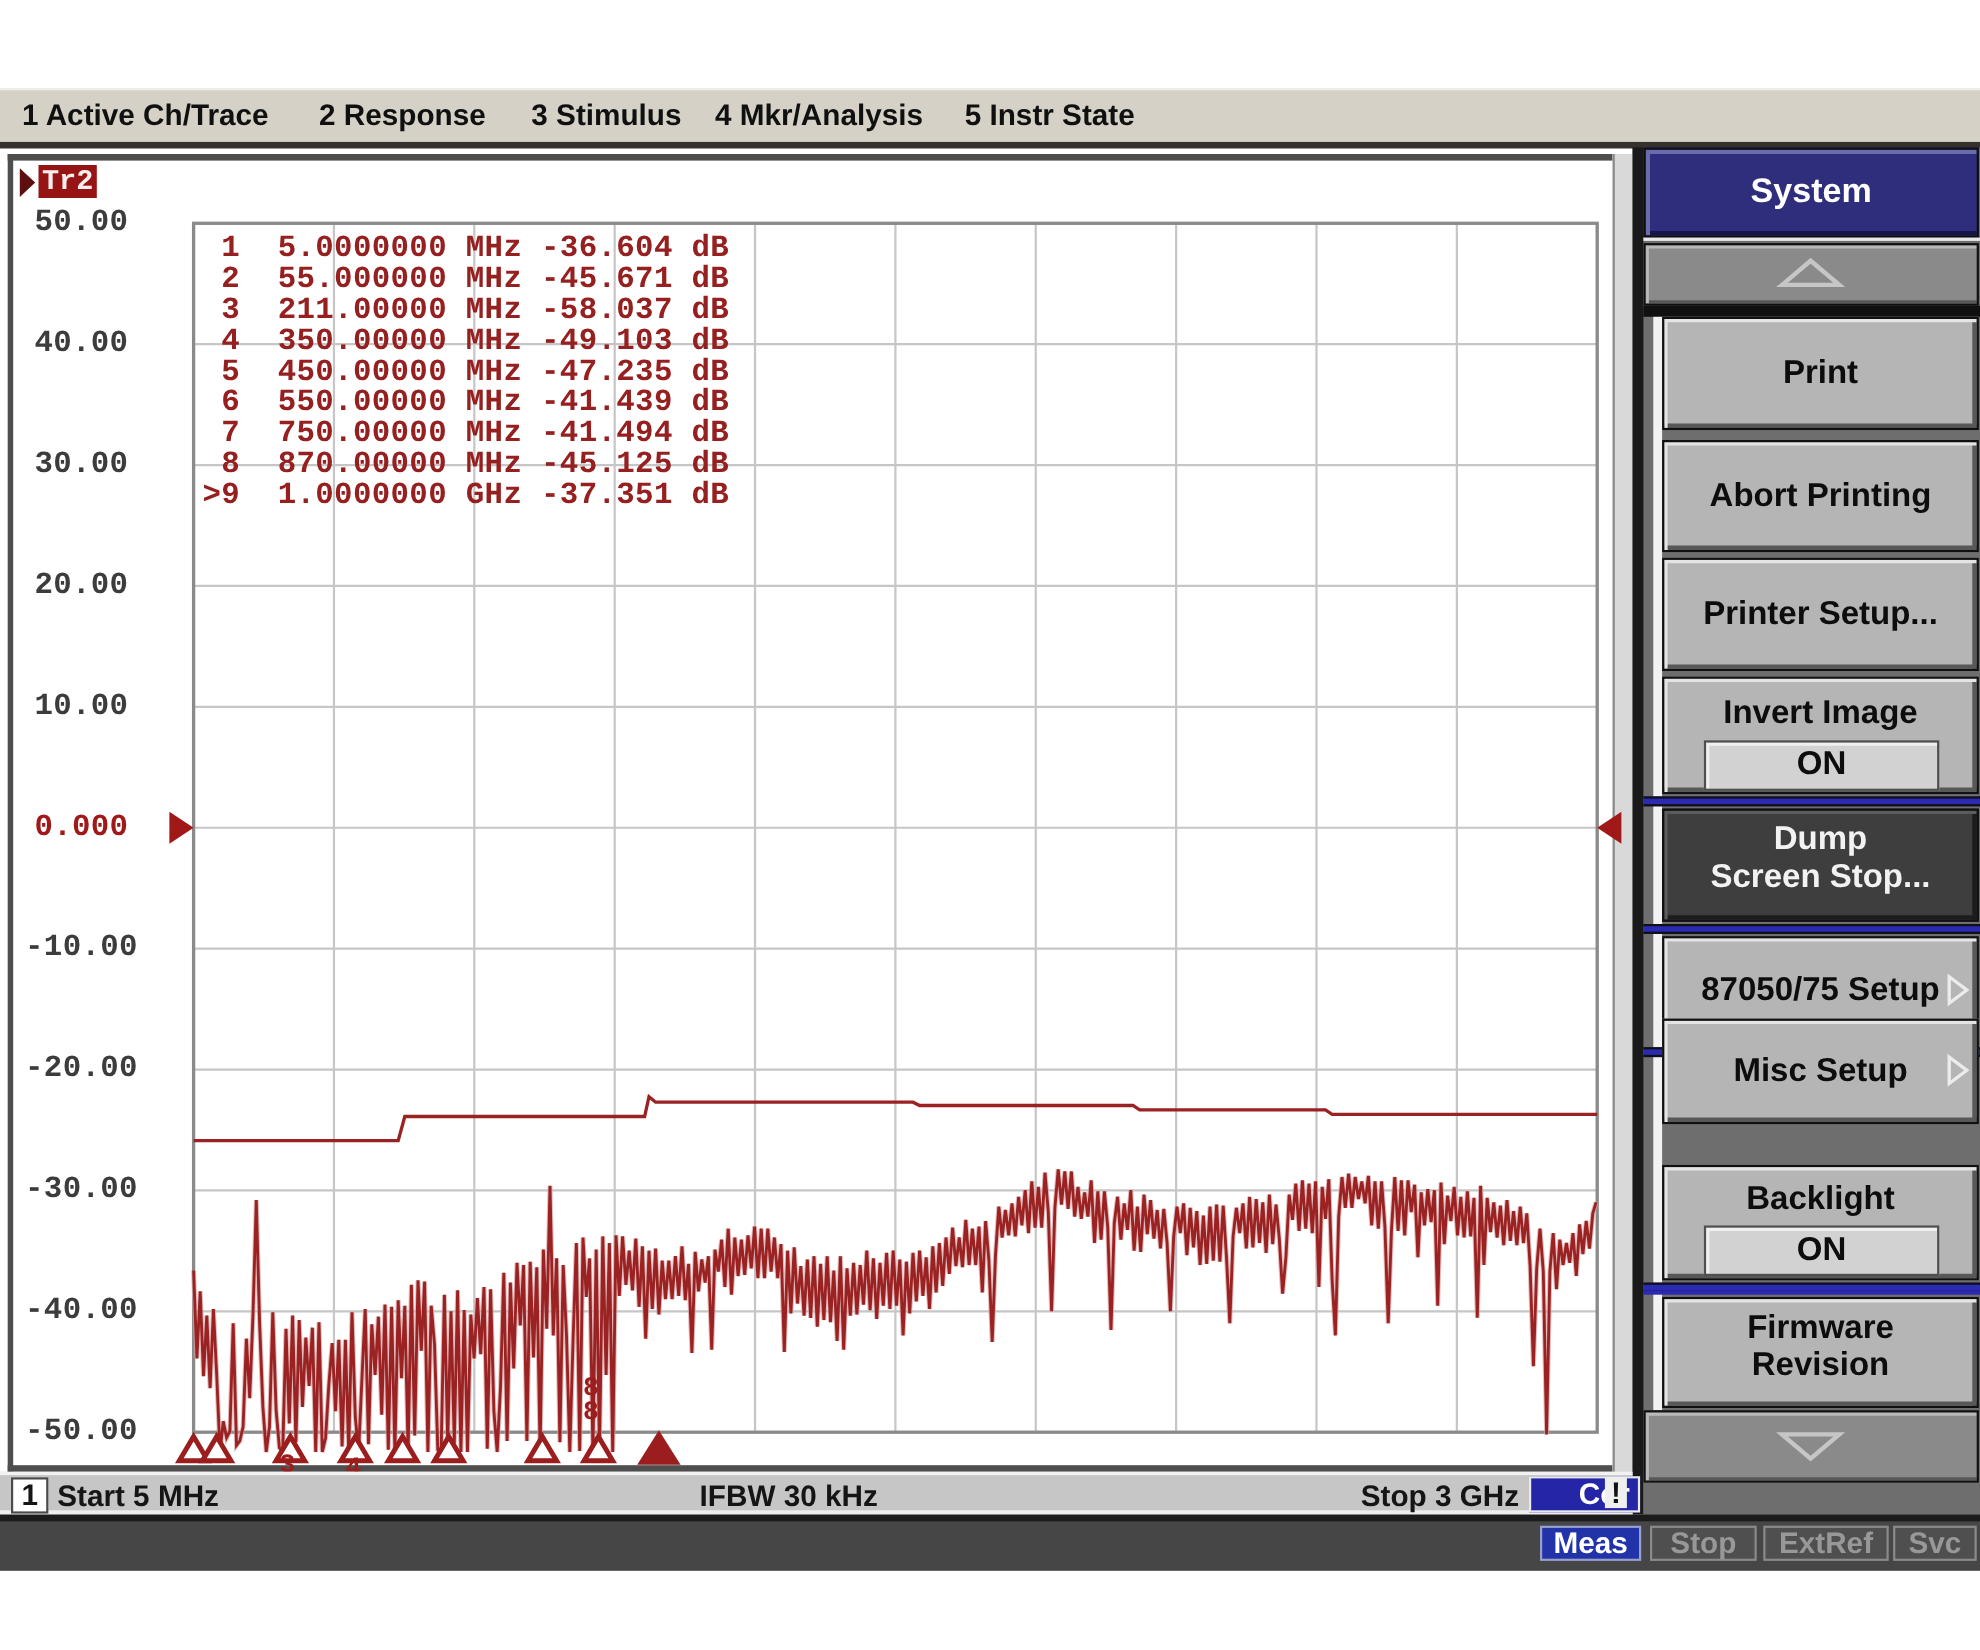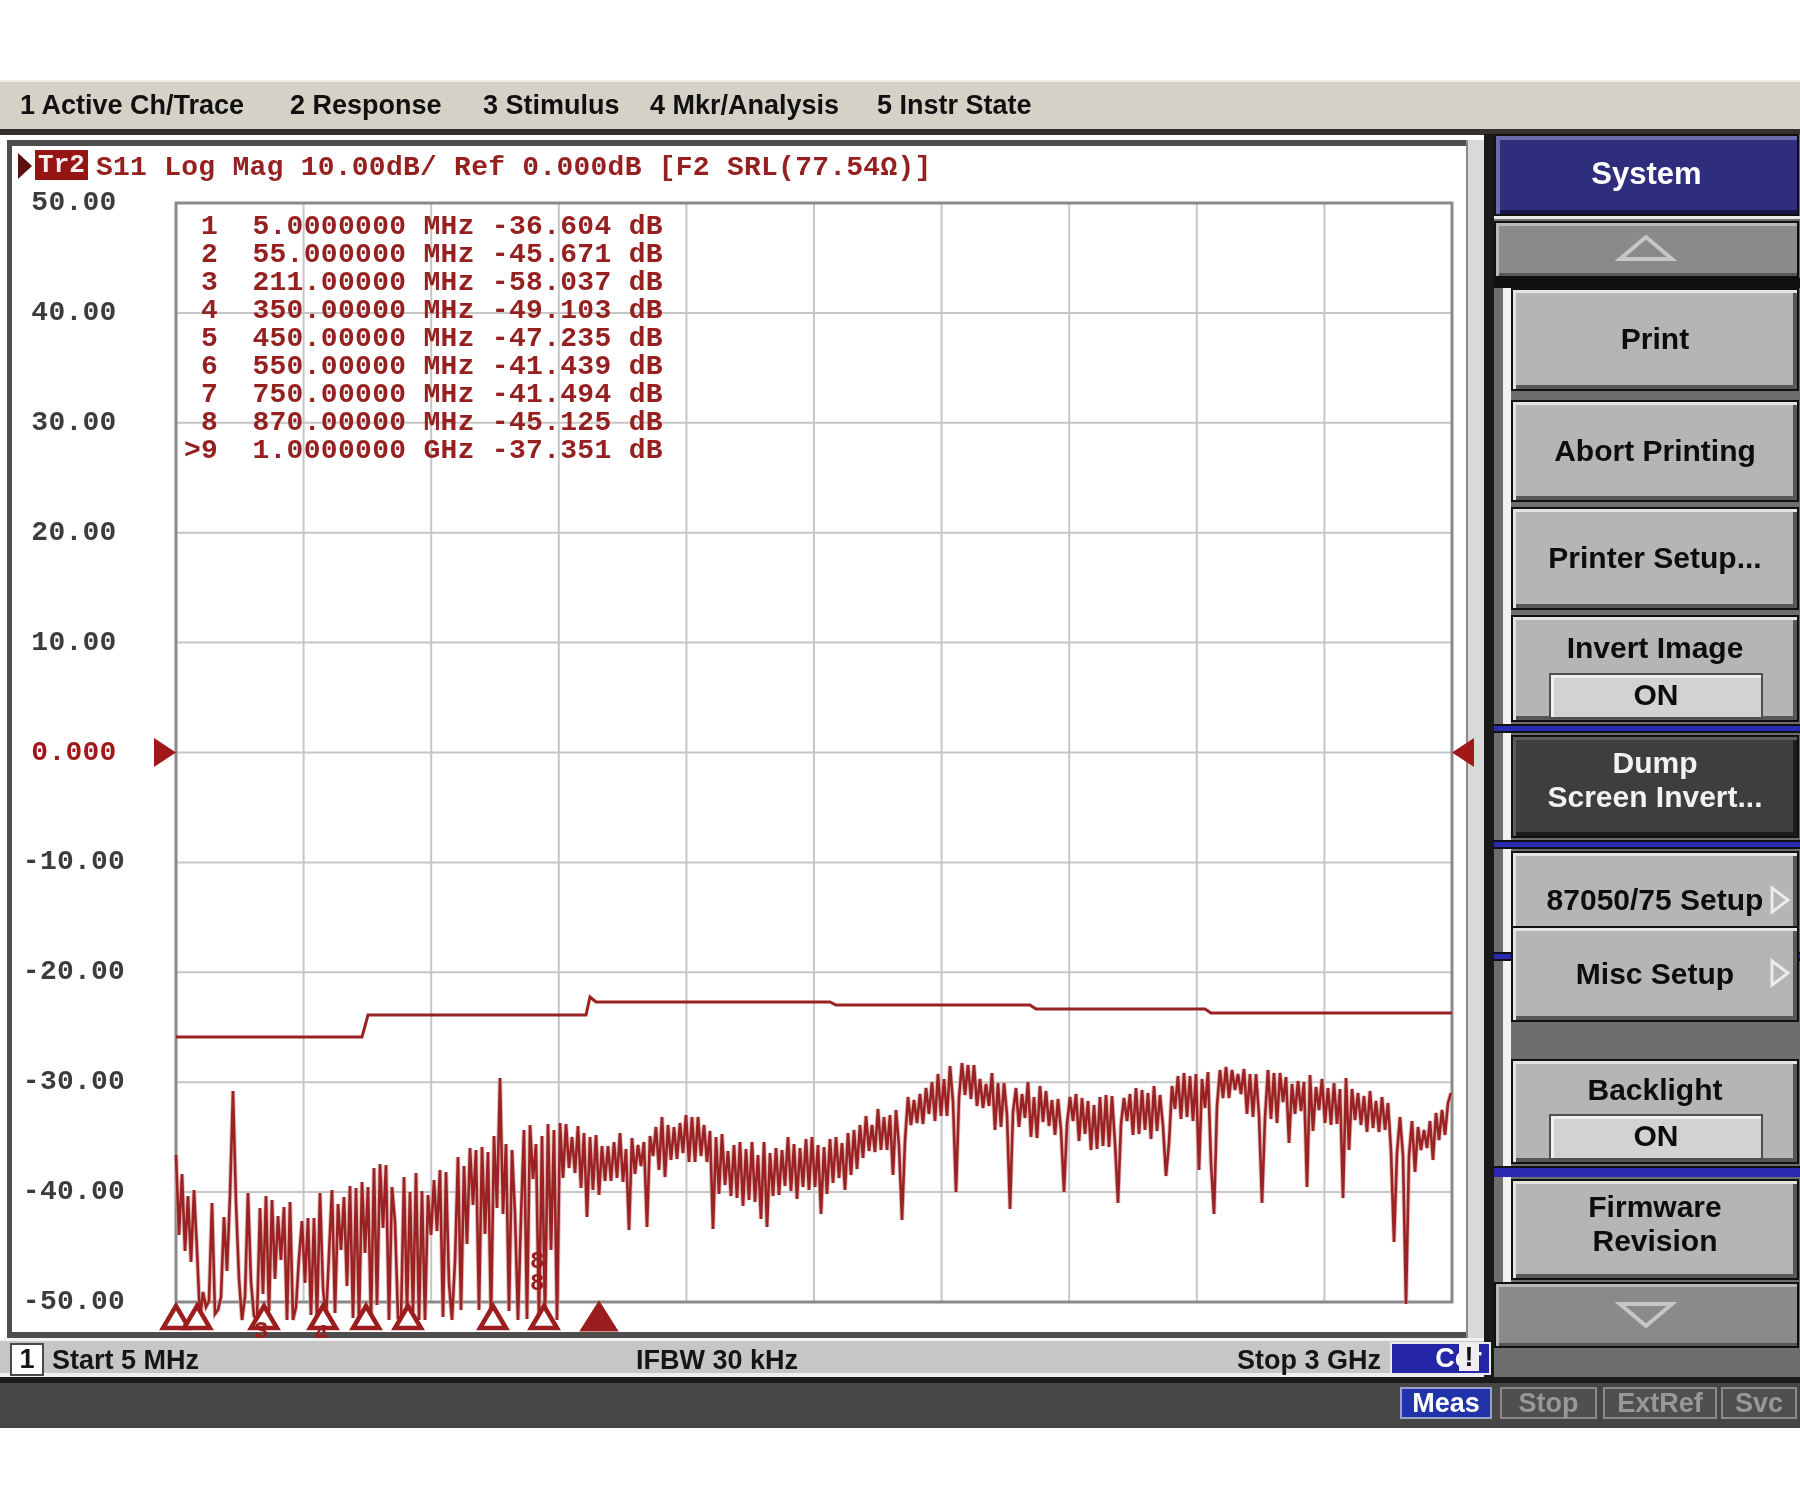--- a/index.html
+++ b/index.html
@@ -90,21 +90,20 @@
     <path d="M544,1306 L531,1328 L557,1328 Z" fill="#ffffff" stroke="#9b1d1d" stroke-width="4.5"></path>
     <path d="M599,1303 L582,1330 L616,1330 Z" fill="#9b1d1d" stroke="#9b1d1d" stroke-width="3"></path>
     <text x="254" y="1338" font-family="Liberation Mono,monospace" font-weight="bold" font-size="24" fill="#9b1d1d">3</text>
     <text x="314" y="1341" font-family="Liberation Mono,monospace" font-weight="bold" font-size="24" fill="#9b1d1d">4</text>
     <text x="530" y="1268" font-family="Liberation Mono,monospace" font-weight="bold" font-size="24" fill="#9b1d1d">8</text>
     <text x="530" y="1290" font-family="Liberation Mono,monospace" font-weight="bold" font-size="24" fill="#9b1d1d">8</text>
   </svg>
 
   <div class="abs" id="annarrow"></div>
   <div class="abs" id="trbox">Tr2</div>
-  <div class="abs mono red" id="annline">S11 Log Mag 10.00dB/ Ref 0.000dB [F2 SRL(77.54Ω)]</div>
 
   <div class="abs ylab mono" style="left:0;top:188px;color:#3c3c3c">50.00</div>
   <div class="abs ylab mono" style="left:0;top:298px;color:#3c3c3c">40.00</div>
   <div class="abs ylab mono" style="left:0;top:408px;color:#3c3c3c">30.00</div>
   <div class="abs ylab mono" style="left:0;top:518px;color:#3c3c3c">20.00</div>
   <div class="abs ylab mono" style="left:0;top:628px;color:#3c3c3c">10.00</div>
   <div class="abs ylab mono" style="left:0;top:738px;color:#a01818">0.000</div>
   <div class="abs ylab mono" style="left:0;top:847px;color:#3c3c3c">-10.00</div>
   <div class="abs ylab mono" style="left:0;top:957px;color:#3c3c3c">-20.00</div>
   <div class="abs ylab mono" style="left:0;top:1067px;color:#3c3c3c">-30.00</div>
@@ -141,21 +140,21 @@
   <div class="abs btn" style="top:507px;height:99px;">
       <div style="margin-top:32px">Printer Setup...</div>
     </div>
   <div class="abs btn" style="top:615px;height:103px;">
       <div style="margin-top:14px">Invert Image</div>
       <div class="onbox" style="top:56px">ON</div>
     </div>
   <div class="abs bluesep" style="top:724px"></div>
   <div class="abs btn" style="top:735px;height:99px;background:#3e3e3e;color:#f2f2f2;box-shadow:inset 0 3px 0 #5c5c5c,inset 3px 0 0 #5c5c5c,inset 0 -4px 0 #1c1c1c,inset -4px 0 0 #1c1c1c;">
       <div style="margin-top:9px">Dump</div>
-      <div>Screen Invert...</div>
+      <div>Screen Stop...</div>
     </div>
   <div class="abs bluesep" style="top:840px"></div>
   <div class="abs btn" style="top:851px;height:95px;">
       <div style="margin-top:30px">87050/75 Setup</div>
       <svg width="24" height="30" style="position:absolute;right:5px;top:32px">
         <path d="M4,3 L20,15 L4,27 Z" fill="#b5b5b5" stroke="#ececec" stroke-width="3"></path>
       </svg>
     </div>
   <div class="abs bluesep" style="top:952px"></div>
   <div class="abs btn" style="top:926px;height:92px;">

